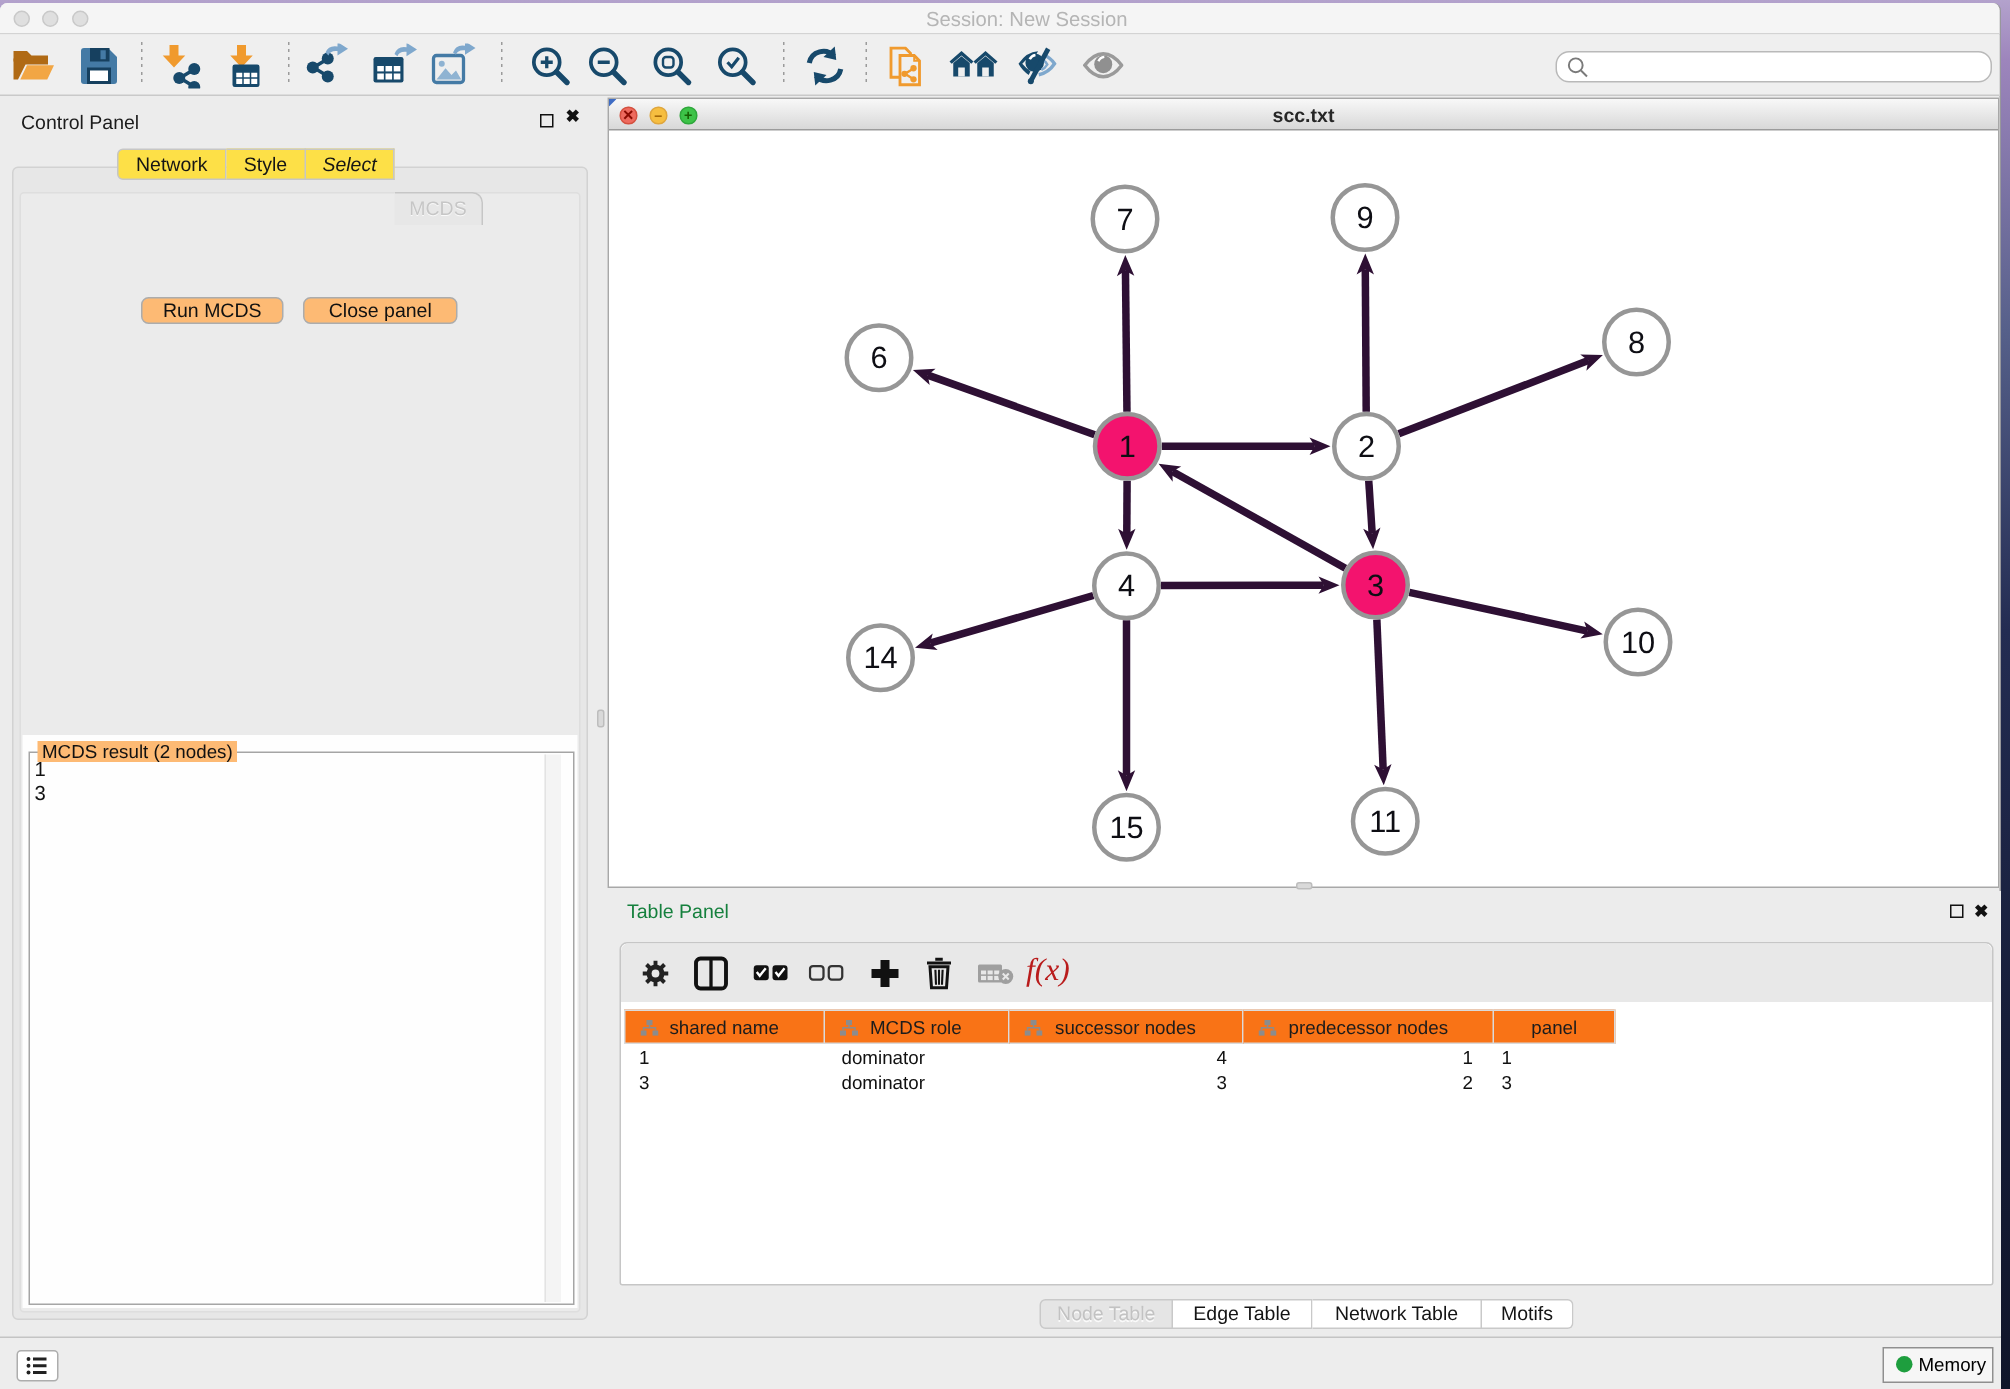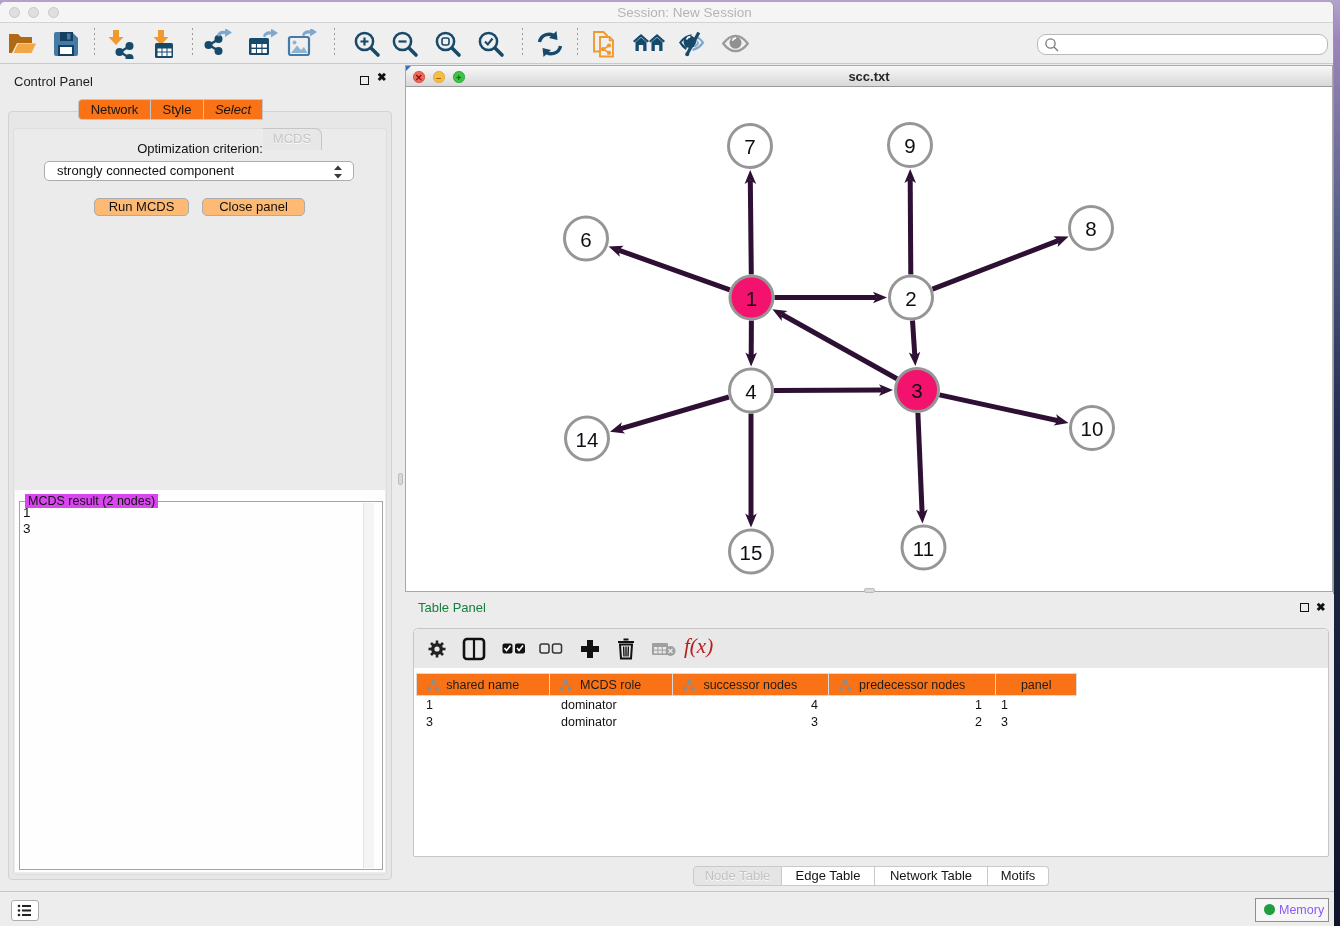--- a/index.html
+++ b/index.html
@@ -19,36 +19,36 @@
              border-bottom:1px solid #C9C9C9; }
   .tsep { position:absolute; top:5px; height:30px; width:1px;
           background-image:repeating-linear-gradient(#9B9B9B 0 2px, transparent 2px 5px); }
   .ticon { position:absolute; top:0; margin-top:-1px; }
   
   #cpanel { position:absolute; left:0; top:63px; width:400px; height:828px; background:#ECECEC; }
   #cp-title { position:absolute; left:14px; top:9px; font-size:13px; color:#1C1C1C; }
   .float-ic { position:absolute; width:9px; height:9px; border:1.5px solid #111; background:transparent; }
   .x-ic { position:absolute; font-size:11.5px; font-weight:bold; color:#111; }
   .tab { position:absolute; z-index:3; top:34px; height:21px; font-size:13px; color:#151515;
-         background:#f97316; border:1px solid #C6C6C6; text-align:center; line-height:19px; }
+         background:#fde047; border:1px solid #C6C6C6; text-align:center; line-height:19px; }
   #tab-mcds { background:#E7E7E7; border-bottom:none; color:#C6C6C6;
               text-shadow:0 1px 0 #FAFAFA; border-radius:0 7px 0 0; height:22px; }
   #cp-outer { position:absolute; left:8px; top:46px; width:384px; height:769px;
               background:#E7E7E7; border:1px solid #D2D2D2; border-radius:4px; }
   #cp-inner { position:absolute; left:4px; top:16px; width:374px; height:747px;
               background:#EBEBEB; border:1px solid #DEDEDE; border-radius:3px; }
   #opt-label { position:absolute; left:0; top:12px; width:100%; text-align:center; font-size:13px; color:#111; }
   #combo { position:absolute; left:30px; top:32px; width:310px; height:20px; background:#FFF;
            border:1px solid #ACACAC; border-radius:5px; font-size:13px; color:#111;
            line-height:18px; padding-left:12px; }
   .btn { position:absolute; top:69px; height:18px; background:#fdba74; border:1px solid #ACACAC;
          border-radius:5px; font-size:13px; color:#111; text-align:center; line-height:16px; }
   #mcds-white { position:absolute; left:1px; top:361px; width:370px; height:382px; background:#FEFEFE; }
   #mcds-fs { position:absolute; left:4px; top:11px; right:2px; bottom:2px; border:1px solid #A5A5A5; }
-  #mcds-legend { position:absolute; left:5px; top:-8px; background:#d946ef; padding:0 3px;
+  #mcds-legend { position:absolute; left:5px; top:-8px; background:#fdba74; padding:0 3px;
                  font-size:12.5px; color:#111; }
   #mcds-lines { position:absolute; left:3px; top:3px; font-size:13.5px; color:#111; line-height:16px; }
   #mcds-sb { position:absolute; right:8px; top:1px; width:11px; bottom:1px;
              background:#F4F4F4; border-left:1px solid #E3E3E3; }
   
   #net { position:absolute; left:405px; top:63px; width:928px; height:527px;
          background:#FFF; border:1px solid #A8A8A8; }
   #net-tb { position:absolute; left:0; top:0; width:100%; height:21px;
             background:linear-gradient(#F8F8F8,#D8D8D8); border-bottom:1px solid #9B9B9B; }
   #net-title { position:absolute; top:3px; width:100%; text-align:center; font-size:13px;
@@ -216,26 +216,20 @@
   <div id="cpanel">
     <div id="cp-title">Control Panel</div>
     <div class="float-ic" style="left:360px; top:11px"></div>
     <div class="x-ic" style="left:377px; top:5px">✖</div>
     <div class="tab" style="left:78px; width:73px; border-radius:4px 0 0 4px;">Network</div>
     <div class="tab" style="left:151px; width:53px; border-left:none;">Style</div>
     <div class="tab" style="left:204px; width:59px; border-left:none;font-style:italic;">Select</div>
     <div class="tab" id="tab-mcds" style="left:263px; width:59px; border-left:none;margin-top:29px;">MCDS</div>
     <div id="cp-outer">
       <div id="cp-inner">
-        <div id="opt-label">Optimization criterion:</div>
-        <div id="combo">strongly connected component
-          <svg width="14" height="16" style="position:absolute; right:8px; top:2px" viewBox="0 0 14 16">
-            <path d="M3 6 L7 1.5 L11 6 Z M3 10 L7 14.5 L11 10 Z" fill="#3A3A3A"></path>
-          </svg>
-        </div>
         <div class="btn" style="left:80px; width:95px;">Run MCDS</div>
         <div class="btn" style="left:188px; width:103px;">Close panel</div>
         <div id="mcds-white">
           <div id="mcds-fs">
             <div id="mcds-legend">MCDS result (2 nodes)</div>
             <div id="mcds-lines">1<br>3</div>
             <div id="mcds-sb"></div>
           </div>
         </div>
       </div>
@@ -431,17 +425,17 @@
         <g fill="#222">
             <circle cx="7" cy="5" r="1.3"></circle>
             <circle cx="7" cy="9.5" r="1.3"></circle>
             <circle cx="7" cy="14" r="1.3"></circle>
         <rect x="10" y="4" width="9" height="2"></rect>
             <rect x="10" y="8.5" width="9" height="2"></rect>
             <rect x="10" y="13" width="9" height="2"></rect>
           </g>
       </svg>
     </div>
-    <div style="position:absolute; left:1255px; top:6px; width:74px; height:24px; background:#F6F6F6; border:1px solid #8F8F8F; font-size:12.5px; color:#8b5cf6; line-height:22px;">
+    <div style="position:absolute; left:1255px; top:6px; width:74px; height:24px; background:#F6F6F6; border:1px solid #8F8F8F; font-size:12.5px; color:#000000; line-height:22px;">
       <span style="display:inline-block; width:11px; height:11px; border-radius:50%; background:#1E9E3E; margin:0 4px 0 8px; vertical-align:-1px;"></span>Memory
     </div>
   </div>
 </div>
 
 </body></html>

